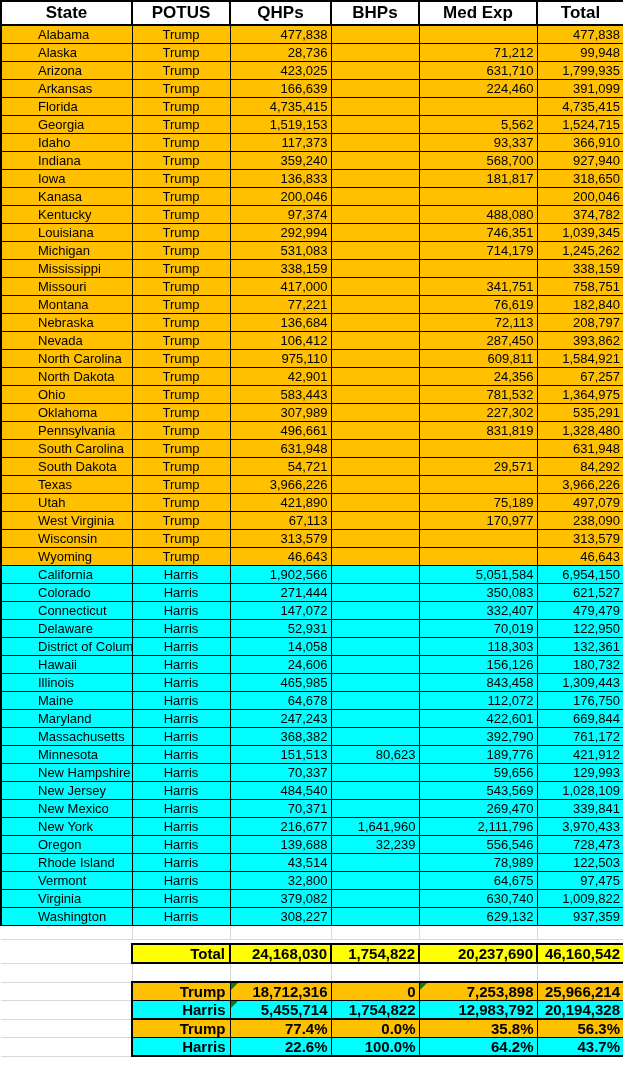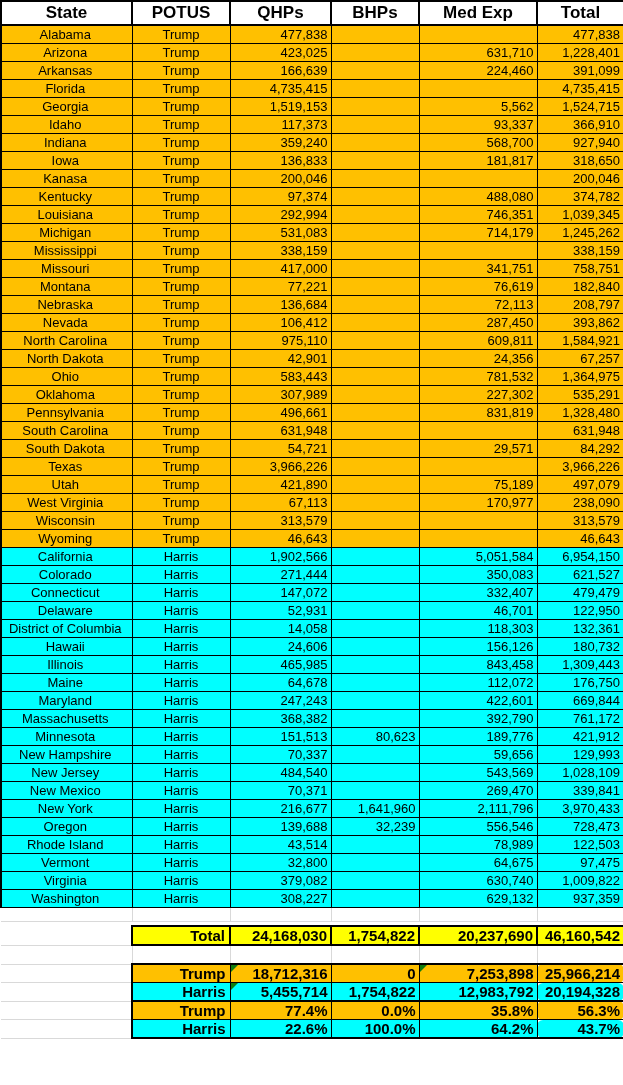--- a/index.html
+++ b/index.html
@@ -8,36 +8,36 @@
   table{border-collapse:collapse;table-layout:fixed;width:623px;}
   td,th{padding:0;overflow:hidden;white-space:nowrap;}
   
   th{border:2px solid #000;background:#fff;font-weight:bold;font-size:17px;height:22px;text-align:center;}
   
   tr.state-row td{border:1px solid #000;font-size:13px;height:17px;position:relative;}
   tr.state-row td:first-child{border-left:2px solid #000;}
   tr.state-row td:last-child{border-right:2px solid #000;}
   tr.trump td{background:#FFC000;}
   tr.harris td{background:#00FFFF;}
-  td.state{text-align:center;padding-right:3px;}
+  td.state{text-align:left;padding-right:3px;padding-left:36px;}
   td.potus{text-align:center;}
   td.num{text-align:right;padding-right:3px;}
   
   tr.gap td{border:none;background:#fff;height:13px;border-right:1px solid #d9d9d9;border-bottom:1px solid #d9d9d9;}
   tr.sliver td{border:none;background:#fff;height:3px;line-height:0;font-size:1px;}
   tr.gap2 td{border:none;background:#fff;height:17px;border-right:1px solid #d9d9d9;}
   tr.gap2 td.filler{border-bottom:1px solid #d9d9d9;}
   
   tr.total-row td.cell{background:#FFFF00;border:2px solid #000;font-weight:bold;font-size:15px;height:16px;position:relative;}
   tr.total-row td.filler{background:#fff;border:none;border-bottom:1px solid #d9d9d9;}
   
   tr.srow td.cell{border:1px solid #000;font-weight:bold;font-size:15px;height:17px;position:relative;}
   tr.srow td.filler{background:#fff;border:none;border-bottom:1px solid #d9d9d9;}
   tr.srow td.label-cell{border-left:2px solid #000;text-align:right;padding-right:4px;}
-  tr.srow td.lastcol{border-right:2px solid #000;border-radius:6px;}
+  tr.srow td.lastcol{border-right:2px solid #000;}
   tr.srow.r0 td.cell{border-top:2px solid #000;}
   tr.srow.r1 td.cell{border-bottom:2px solid #000;}
   tr.srow.r2 td.cell{border-top:2px solid #000;}
   tr.srow.r3 td.cell{border-bottom:2px solid #000;}
   td.label-cell{text-align:right;padding-right:4px;}
   
   .flag{position:absolute;top:0;left:0;width:0;height:0;border-top:7px solid #107C10;border-right:7px solid transparent;}
 </style>
 </head>
 <body>
@@ -65,26 +65,34 @@
     <tbody id="state-rows">
         <tr class="state-row trump">
           <td class="state">Alabama</td>
           <td class="potus">Trump</td>
           <td class="num">477,838</td>
           <td class="num"></td>
           <td class="num"></td>
           <td class="num">477,838</td>
         </tr>
         <tr class="state-row trump">
+          <td class="state">Alaska</td>
+          <td class="potus">Trump</td>
+          <td class="num">28,736</td>
+          <td class="num"></td>
+          <td class="num">71,212</td>
+          <td class="num">99,948</td>
+        </tr>
+        <tr class="state-row trump">
           <td class="state">Arizona</td>
           <td class="potus">Trump</td>
           <td class="num">423,025</td>
           <td class="num"></td>
           <td class="num">631,710</td>
-          <td class="num">1,228,401</td>
+          <td class="num">1,799,935</td>
         </tr>
         <tr class="state-row trump">
           <td class="state">Arkansas</td>
           <td class="potus">Trump</td>
           <td class="num">166,639</td>
           <td class="num"></td>
           <td class="num">224,460</td>
           <td class="num">391,099</td>
         </tr>
         <tr class="state-row trump">
@@ -317,21 +325,21 @@
           <td class="num">147,072</td>
           <td class="num"></td>
           <td class="num">332,407</td>
           <td class="num">479,479</td>
         </tr>
         <tr class="state-row harris">
           <td class="state">Delaware</td>
           <td class="potus">Harris</td>
           <td class="num">52,931</td>
           <td class="num"></td>
-          <td class="num">46,701</td>
+          <td class="num">70,019</td>
           <td class="num">122,950</td>
         </tr>
         <tr class="state-row harris">
           <td class="state">District of Columbia</td>
           <td class="potus">Harris</td>
           <td class="num">14,058</td>
           <td class="num"></td>
           <td class="num">118,303</td>
           <td class="num">132,361</td>
         </tr>

